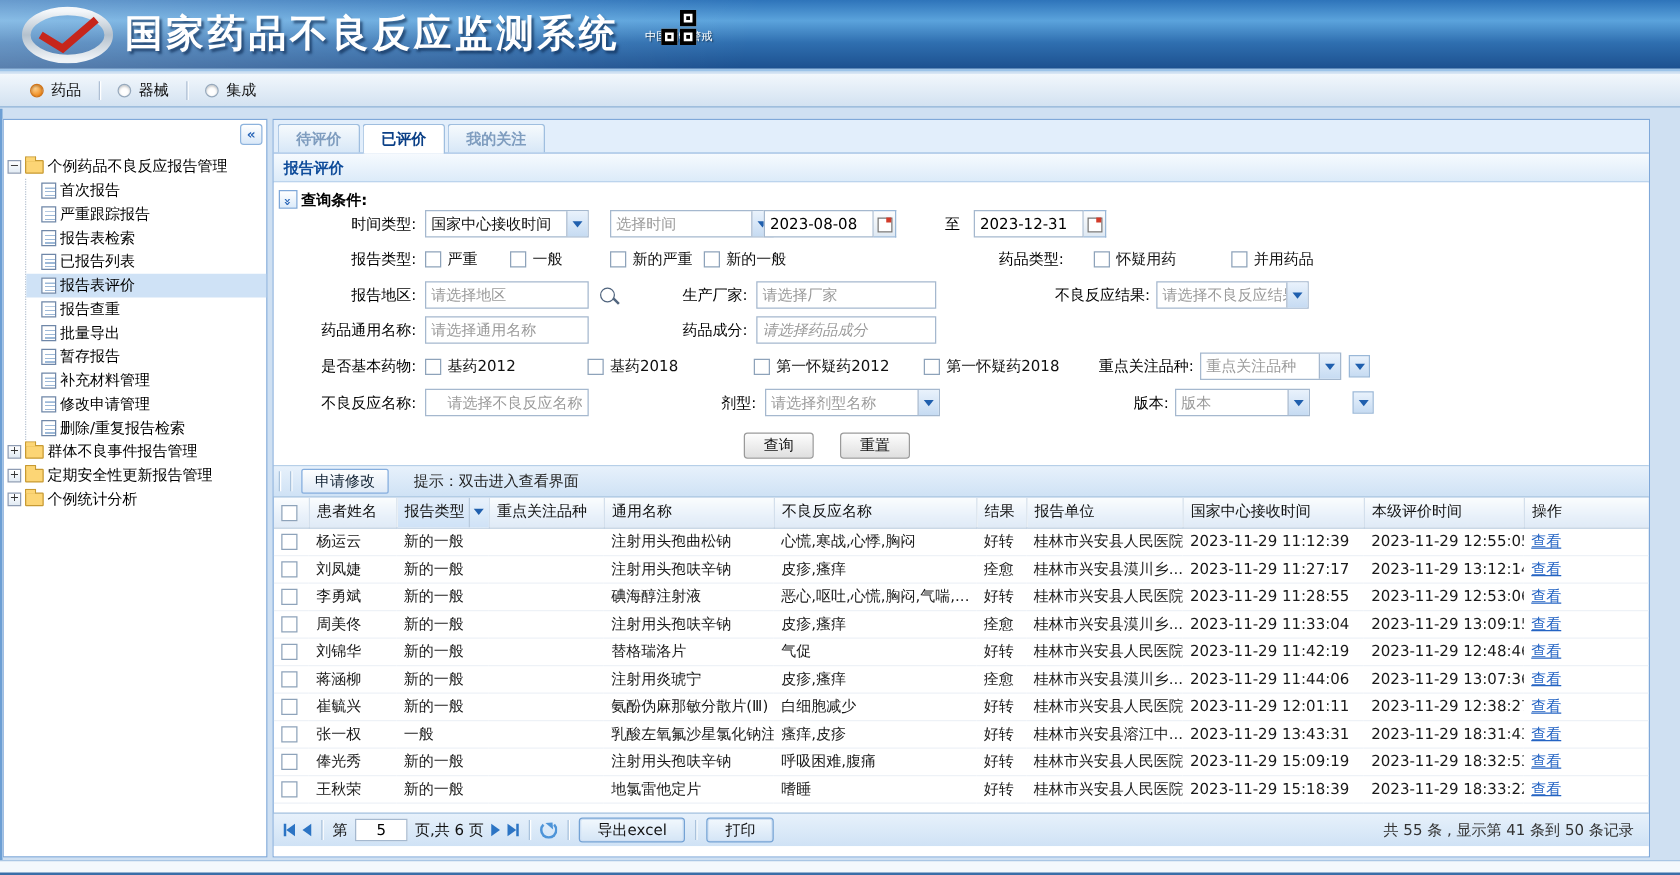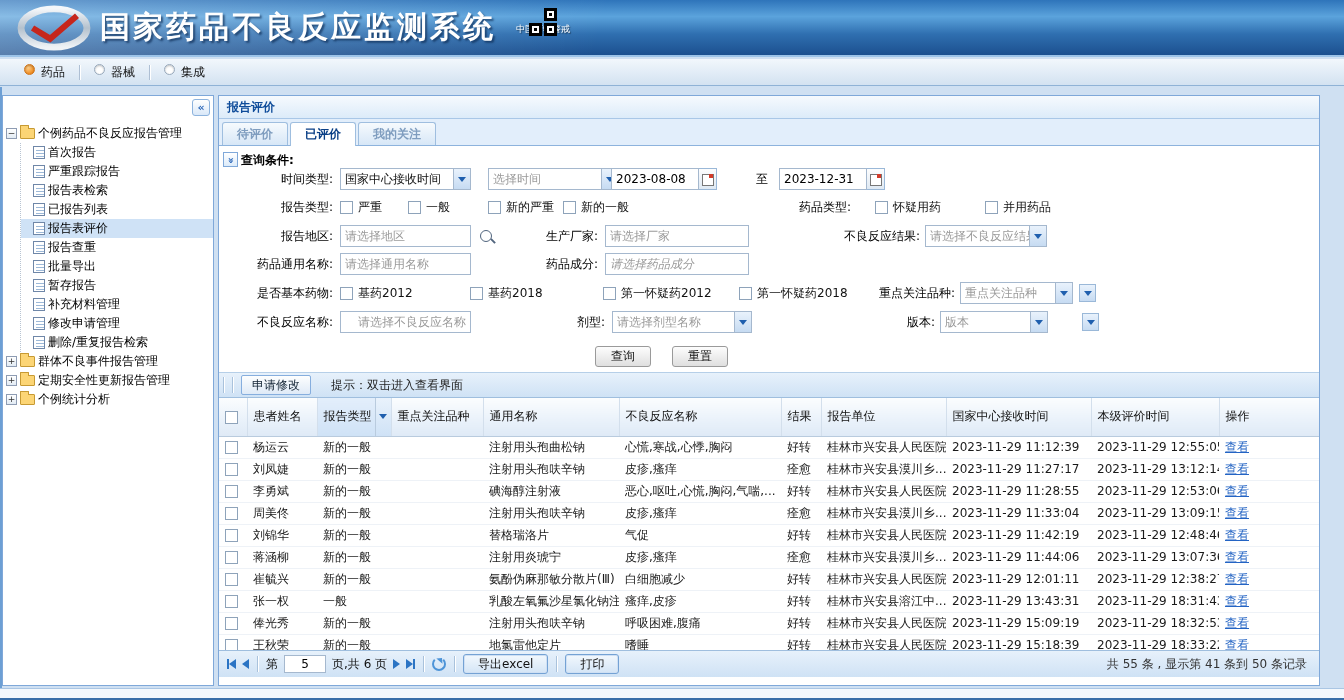--- a/index.html
+++ b/index.html
@@ -20,21 +20,21 @@
     background-size:8px 8px; outline:1px solid #111; }
   .qr span { position:absolute; width:13px; height:13px; border:3px solid #000; background:#fff; }
   .qr span::after { content:""; position:absolute; left:2px; top:2px; width:3px; height:3px; background:#000; }
   .qr .f1 { left:1px; top:1px; } .qr .f2 { right:1px; top:1px; } .qr .f3 { left:1px; bottom:1px; }
   #qr-caption { color:#fff; font-size:9px; margin-top:1px; text-shadow:1px 1px 1px rgba(0,0,0,.5); }
 
   
   #menubar { position:absolute; left:0; top:59px; width:1344px; height:27px;
     background:linear-gradient(180deg,#f2f7fc,#d3e2f1); border-bottom:1px solid #8fb2d6;
     display:flex; align-items:center; padding-left:14px; }
-  .menu-item { display:flex; gap:6px; padding:0 10px; cursor:pointer; }
+  .menu-item { display:flex; align-items:center; gap:6px; padding:0 10px; cursor:pointer; }
   .radio-dot { width:11px; height:11px; border-radius:50%; background:#fff; border:1px solid #97a9bc;
     box-shadow:inset 0 1px 2px rgba(0,0,0,.25); }
   .menu-item.on .radio-dot { background:radial-gradient(circle at 35% 30%, #ffd08a, #f08a1d 75%); border-color:#cf741a; }
   .menu-sep { width:1px; height:15px; background:#aebfd4; box-shadow:1px 0 0 #fff; margin:0 4px; }
 
   
   #sidebar { position:absolute; left:2px; top:95px; width:212px; bottom:14px;
     background:#fff; border:1px solid #7fa8d9; }
   .side-top { height:24px; display:flex; justify-content:flex-end; padding:3px 3px 0 0; }
   .collapse-btn { width:18px; height:17px; border:1px solid #8db3dd; border-radius:3px;
@@ -109,21 +109,21 @@
     border-top:1px solid #b6cfe8; border-bottom:1px solid #9fbede;
     display:flex; align-items:center; gap:8px; padding-left:4px; }
   .grip { width:1px; height:16px; background:#a9c2dc; box-shadow:1px 0 0 #fff; }
   .tb-btn { height:20px; padding:0 10px; border:1px solid #86aede; border-radius:2px;
     background:linear-gradient(#fdfefe,#dfeaf7); line-height:18px; cursor:pointer; color:#123; }
   .tb-hint { color:#222; margin-left:12px; }
 
   
   #grid-wrap { flex:0 0 252px; overflow:hidden; }
   table { border-collapse:collapse; table-layout:fixed; width:1100px; }
-  th { height:38px; font-weight:normal; text-align:left; padding:0 6px;
+  th { height:24px; font-weight:normal; text-align:left; padding:0 6px;
     background:linear-gradient(#fbfdfe,#e9f1fa 60%, #dfeaf6);
     border-right:1px solid #d3dfec; border-bottom:1px solid #b9cbde; white-space:nowrap; overflow:hidden; cursor:pointer; }
   th.hl { background:linear-gradient(#e3eefb,#cfe2f6); position:relative; }
   .hdr-trig { position:absolute; right:0; top:0; width:16px; height:100%;
     border-left:1px solid #b9cbde; background:linear-gradient(#e9f2fc,#cfe2f6);
     display:flex; align-items:center; justify-content:center; }
   .hdr-trig i { width:0; height:0; border:4px solid transparent; border-top:5px solid #1f5fae; margin-top:4px; }
   td { height:22px; padding:0 6px; border-bottom:1px solid #eef2f7; white-space:nowrap; overflow:hidden; color:#1a1a1a; }
   td.c-cb, th.c-cb { padding:0 0 0 6px; }
   td .box, th .box { display:inline-block; vertical-align:middle; }
@@ -264,27 +264,27 @@
     </div>
     <div class="tnode">
       <span class="expander">+</span>
       <span class="folder"></span>
       <span class="tlabel">个例统计分析</span>
     </div>
   </div>
 </div>
 
 <div id="panel">
-  <div id="panel-titlebar">报告评价</div>
-
   <div id="tabstrip">
     <span class="tab">待评价</span>
     <span class="tab active">已评价</span>
     <span class="tab">我的关注</span>
   </div>
+
+  <div id="panel-titlebar">报告评价</div>
 
   <div id="query">
     <span class="sec-ico"><span>«</span></span>
     <span class="sec-label">查询条件:</span>
 
     <span class="lbl" style="left:0;top:22px">时间类型:</span>
     <span class="combo" style="left:121px;top:22px;width:131px">
       <span class="txt">国家中心接收时间</span>
       <span class="trig">
           <i></i>

